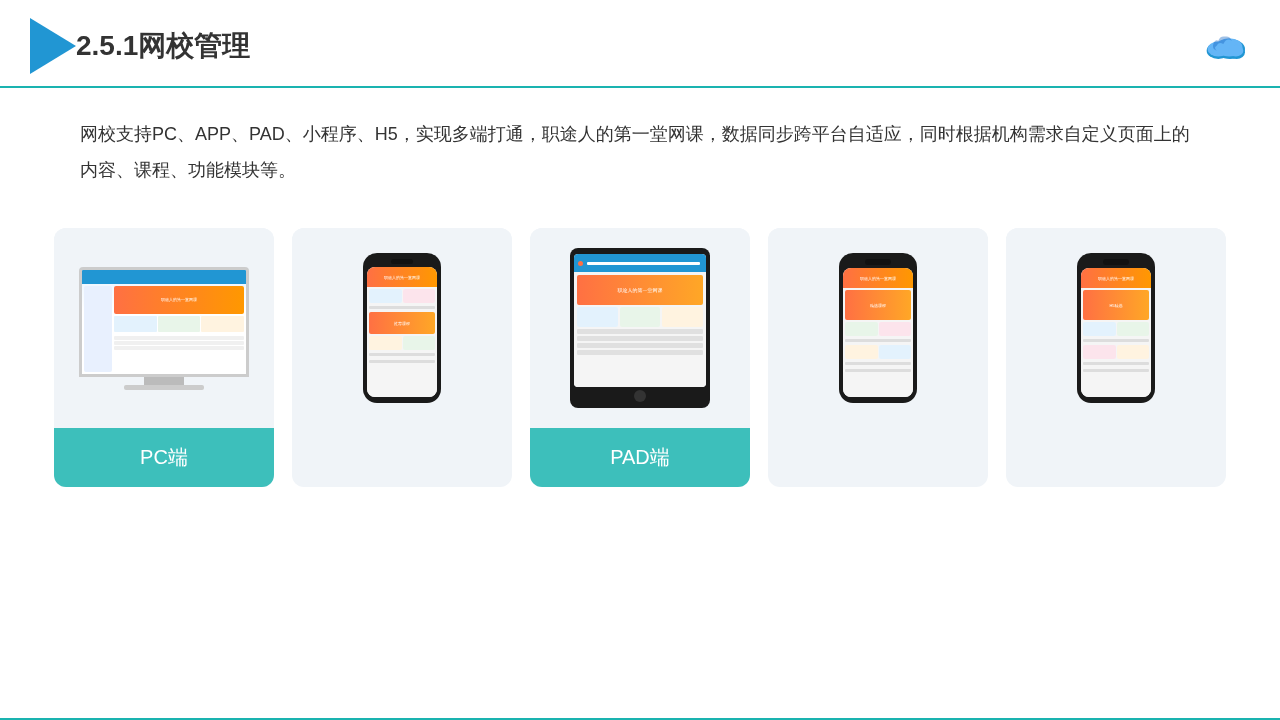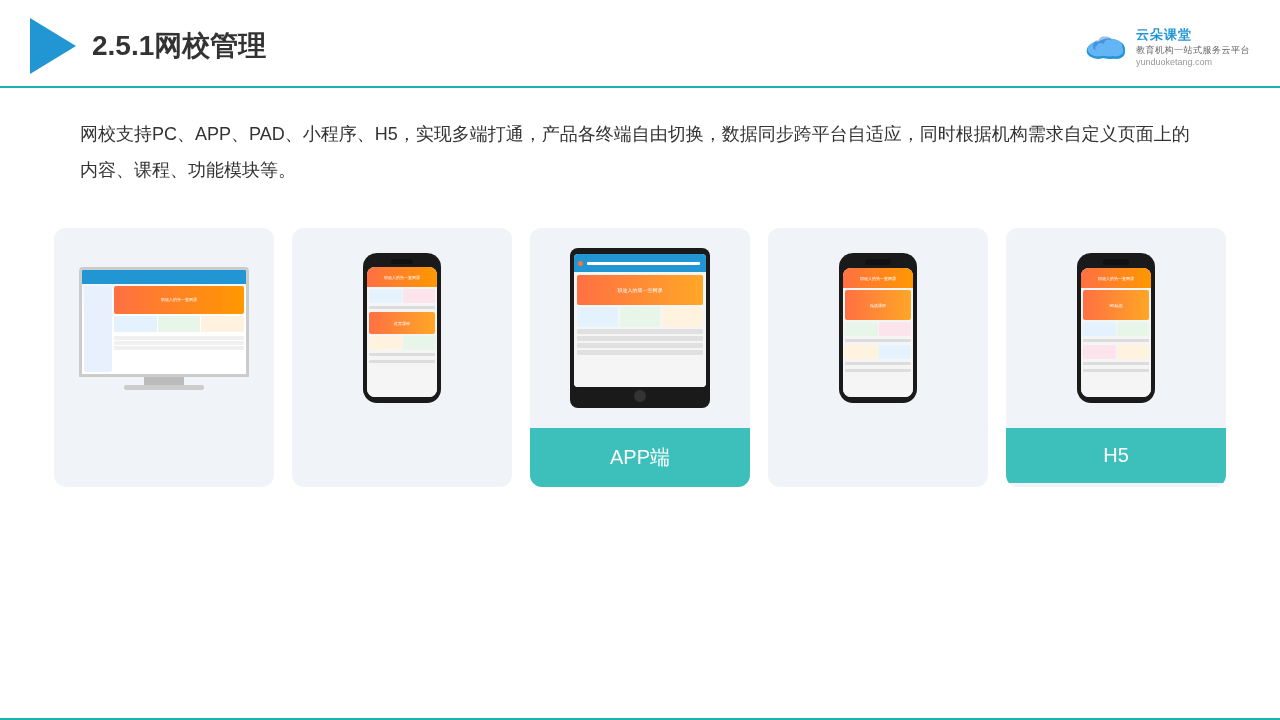--- a/index.html
+++ b/index.html
@@ -15,21 +15,20 @@
     .header {
       display: flex;
       align-items: center;
       justify-content: space-between;
       padding: 18px 30px 12px 30px;
       border-bottom: 2px solid #1ab3b0;
     }
     .header-left {
       display: flex;
       align-items: center;
-      gap: 16px;
     }
     .logo-triangle {
       width: 0;
       height: 0;
       border-style: solid;
       border-width: 28px 0 28px 46px;
       border-color: transparent transparent transparent #2196d3;
     }
     .page-title {
       font-size: 28px;
@@ -410,31 +409,26 @@
       <svg class="cloud-icon-svg" viewBox="0 0 60 42" fill="none">
         <ellipse cx="22" cy="26" rx="14" ry="10" fill="#2196d3"></ellipse>
         <ellipse cx="36" cy="24" rx="18" ry="12" fill="#2196d3"></ellipse>
         <ellipse cx="44" cy="28" rx="10" ry="8" fill="#2196d3"></ellipse>
         <ellipse cx="22" cy="24" rx="13" ry="9" fill="#64b5f6"></ellipse>
         <ellipse cx="35" cy="22" rx="16" ry="11" fill="#64b5f6"></ellipse>
         <ellipse cx="43" cy="26" rx="9" ry="7" fill="#64b5f6"></ellipse>
 
         <path d="M28 18 Q32 10 38 14 Q36 8 30 9 Q24 8 22 14 Q18 12 16 18 Q14 24 20 26 Q16 22 20 20 Q22 15 28 18Z" fill="#1565c0" opacity="0.4"></path>
       </svg>
-      <div class="logo-text-block">
-        <span class="logo-main-text">云朵课堂</span>
-        <span class="logo-sub-text">教育机构一站式服务云平台</span>
-        <span class="logo-domain">yunduoketang.com</span>
-      </div>
     </div>
   </div>
 </div>
 
 <div class="description">
-  <p>网校支持PC、APP、PAD、小程序、H5，实现多端打通，产品各终端自由切换，数据同步跨平台自适应，同时根据机构需求自定义页面上的内容、课程、功能模块等。</p>
+  <p>网校支持PC、APP、PAD、小程序、H5，实现多端打通，职途人的第一堂网课，数据同步跨平台自适应，同时根据机构需求自定义页面上的内容、课程、功能模块等。</p>
 </div>
 
 <div class="cards-container">
 
   <div class="card">
     <div class="card-image-area">
       <div class="pc-mockup">
         <div class="pc-screen">
           <div class="pc-screen-content">
             <div class="pc-nav-bar"></div>
@@ -455,20 +449,21 @@
                   <div class="pc-list-line"></div>
                 </div>
               </div>
             </div>
           </div>
         </div>
         <div class="pc-neck"></div>
         <div class="pc-base"></div>
       </div>
     </div>
+    <div class="card-label">PC端</div>
   </div>
 
   <div class="card">
     <div class="card-image-area">
       <div class="phone-mockup">
         <div class="phone-body">
           <div class="phone-notch"></div>
           <div class="phone-screen">
             <div class="phone-screen-header">
               <span class="phone-screen-header-text">职途人的第一堂网课</span>
@@ -518,21 +513,21 @@
                 <div class="tablet-list-item"></div>
                 <div class="tablet-list-item"></div>
                 <div class="tablet-list-item"></div>
               </div>
             </div>
           </div>
           <div class="tablet-home-btn"></div>
         </div>
       </div>
     </div>
-    <div class="card-label">APP端</div>
+    <div class="card-label">PAD端</div>
   </div>
 
   <div class="card">
     <div class="card-image-area">
       <div class="phone-mockup">
         <div class="phone-body">
           <div class="phone-notch-pill"></div>
           <div class="phone-screen">
             <div class="phone-screen-header">
               <span class="phone-screen-header-text">职途人的第一堂网课</span>
@@ -581,18 +576,17 @@
                 <div class="phone-mini-block" style="background:#fce4ec"></div>
                 <div class="phone-mini-block" style="background:#fff3e0"></div>
               </div>
               <div class="phone-text-line"></div>
               <div class="phone-text-line"></div>
             </div>
           </div>
         </div>
       </div>
     </div>
-    <div class="card-label">H5</div>
   </div>
 
 </div>
 
 <div class="divider-line"></div>
 
 </body></html>

